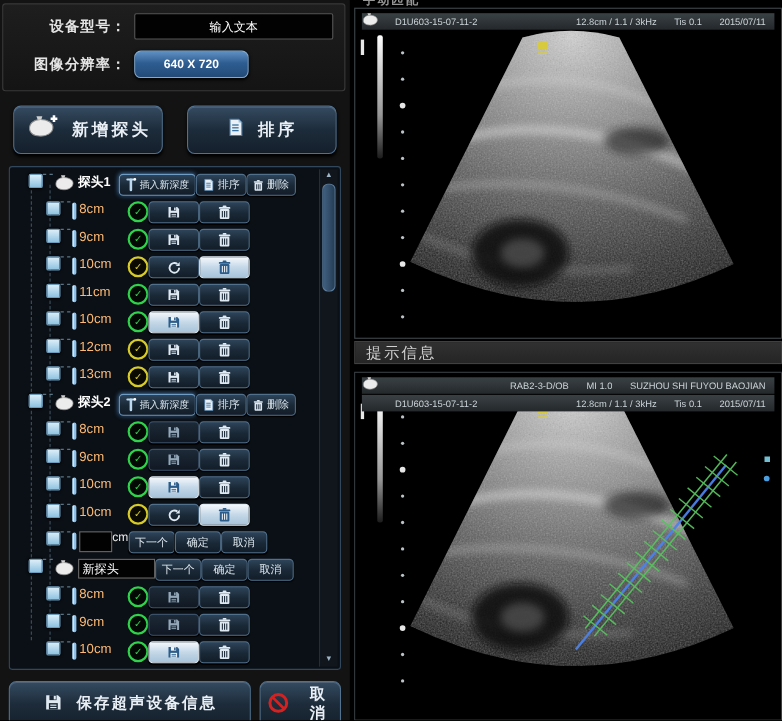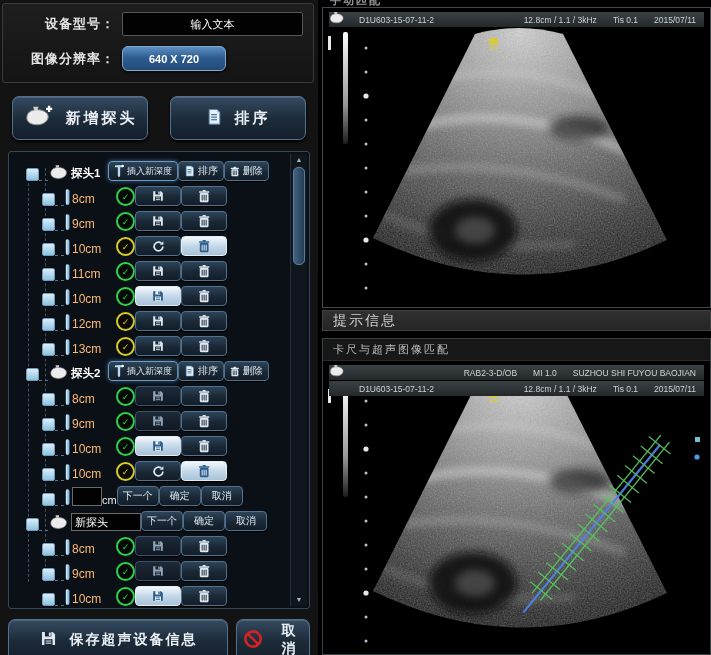--- a/index.html
+++ b/index.html
@@ -21,21 +21,21 @@
   .actions{display:flex;gap:22px;padding:13px 12px 9px;}
   .bigbtn{flex:1;height:44px;display:flex;align-items:center;justify-content:center;gap:13px;
           background:linear-gradient(#354b61,#1d2c3b 50%,#141f2b);border:1px solid #51718f;
           border-radius:7px;color:#e9eff5;font-size:15px;font-weight:bold;letter-spacing:3px;
           box-shadow:inset 0 1px 0 rgba(255,255,255,.14),0 2px 3px #000;cursor:pointer;}
   .tree{position:relative;margin:2px 8px 4px;flex:1;border:1px solid #31475c;border-radius:3px;
         background:#0b1016;overflow:hidden;padding:6px 24px 4px 5px;}
   .rows{position:relative;display:flex;flex-direction:column;gap:2px;}
   .guide{position:absolute;border-left:1px dashed #3e5260;top:16px;bottom:26px;width:0;}
   .g1{left:19px;} .g2{left:36px;}
-  .trow{position:relative;display:flex;align-items:flex-end;height:23px;gap:0;font-size:12px;z-index:1;}
+  .trow{position:relative;display:flex;align-items:flex-start;height:23px;gap:0;font-size:12px;z-index:1;}
   .ind1{width:12px;flex:none;} .ind2{width:28px;flex:none;}
   .cb{width:11px;height:11px;border:1px solid #6d9cbd;border-radius:2px;flex:none;
       background:linear-gradient(#dbeef9,#8ec2e0);box-shadow:0 0 2px #000;cursor:pointer;}
   .hdash{width:9px;border-top:1px dashed #5a7484;flex:none;}
   .picon{width:23px;height:17px;flex:none;display:flex;align-items:center;}
   .plabel{width:37px;color:#fff;font-weight:bold;font-size:11.5px;flex:none;overflow:hidden;white-space:nowrap;}
   .dicon{width:8px;height:18px;flex:none;display:flex;align-items:center;}
   .dlabel{width:44px;color:#fdba74;font-size:12px;flex:none;}
   .status{width:15px;height:15px;border-radius:50%;border:2px solid;display:flex;align-items:center;
           justify-content:center;font-size:9px;font-weight:bold;flex:none;background:#040905;}
@@ -846,23 +846,20 @@
             </g>
           </svg>
         </div>
     </div>
 
     <div class="hintbar">
       <span>提示信息</span>
     </div>
 
     <div class="sec2">
-      <div class="matchbar">
-        <span>卡尺与超声图像匹配</span>
-      </div>
       <div class="usbody">
         <span class="headprobe" id="ic-hp2"><svg width="18" height="14.040000000000001" viewBox="0 0 24 19">
               <path d="M3 11.2C2.4 6.8 6 3.8 11 3.8s9.6 2.3 9.2 6.2c-.4 3.8-4.8 6.4-10 6C5.6 15.6 3.5 13.8 3 11.2z" fill="#ececec" stroke="#8d8d8d" stroke-width="0.8"></path>
               <path d="M9 4L8 1.4h4.4L11.6 4z" fill="#cfcfcf"></path>
             </svg></span>
         <div class="ushead">
           <div class="hline">
             <span class="mla">RAB2-3-D/OB</span>
             <span class="gap"></span>
             <span>MI 1.0</span>

